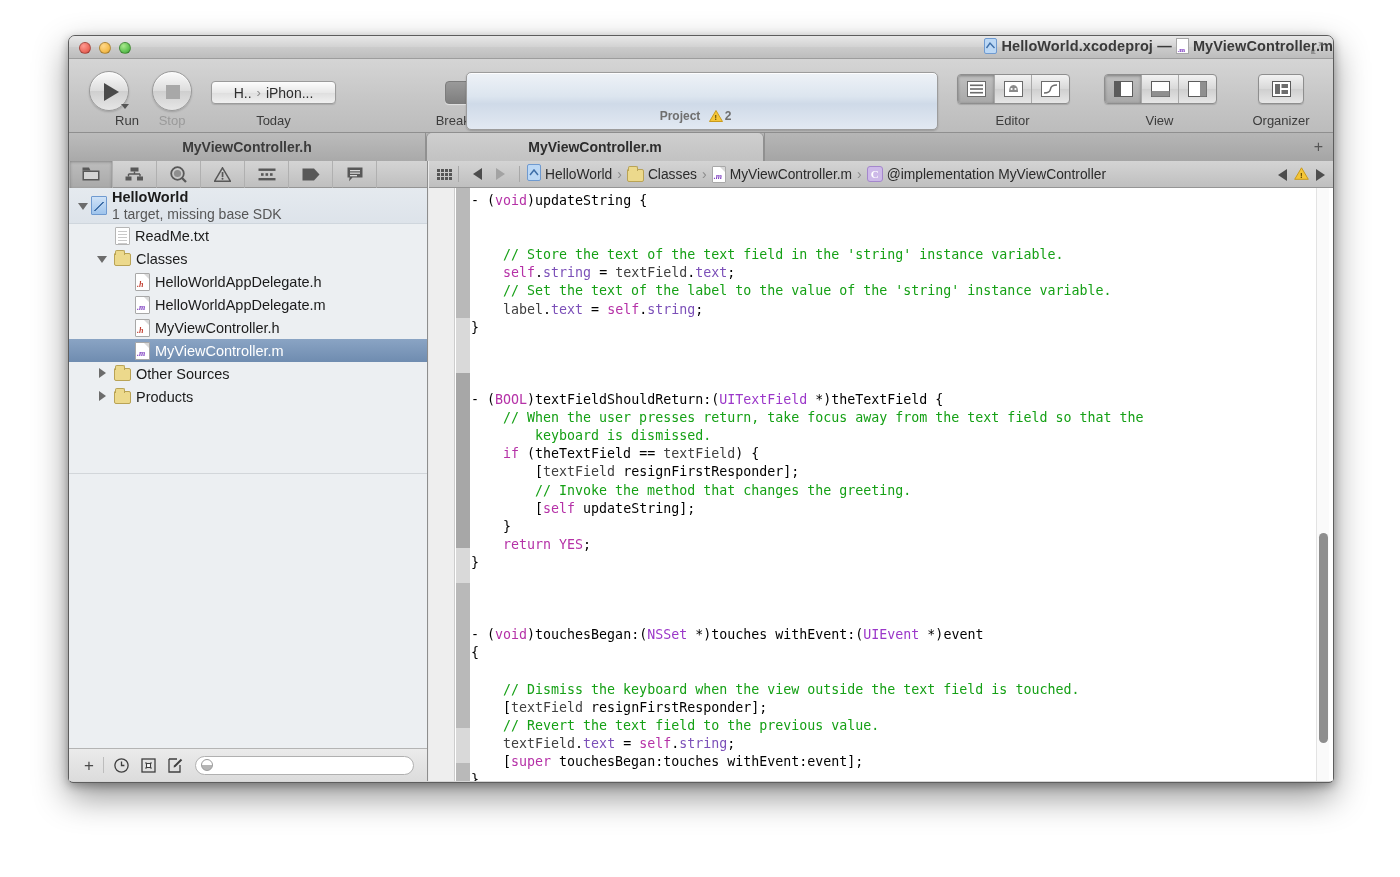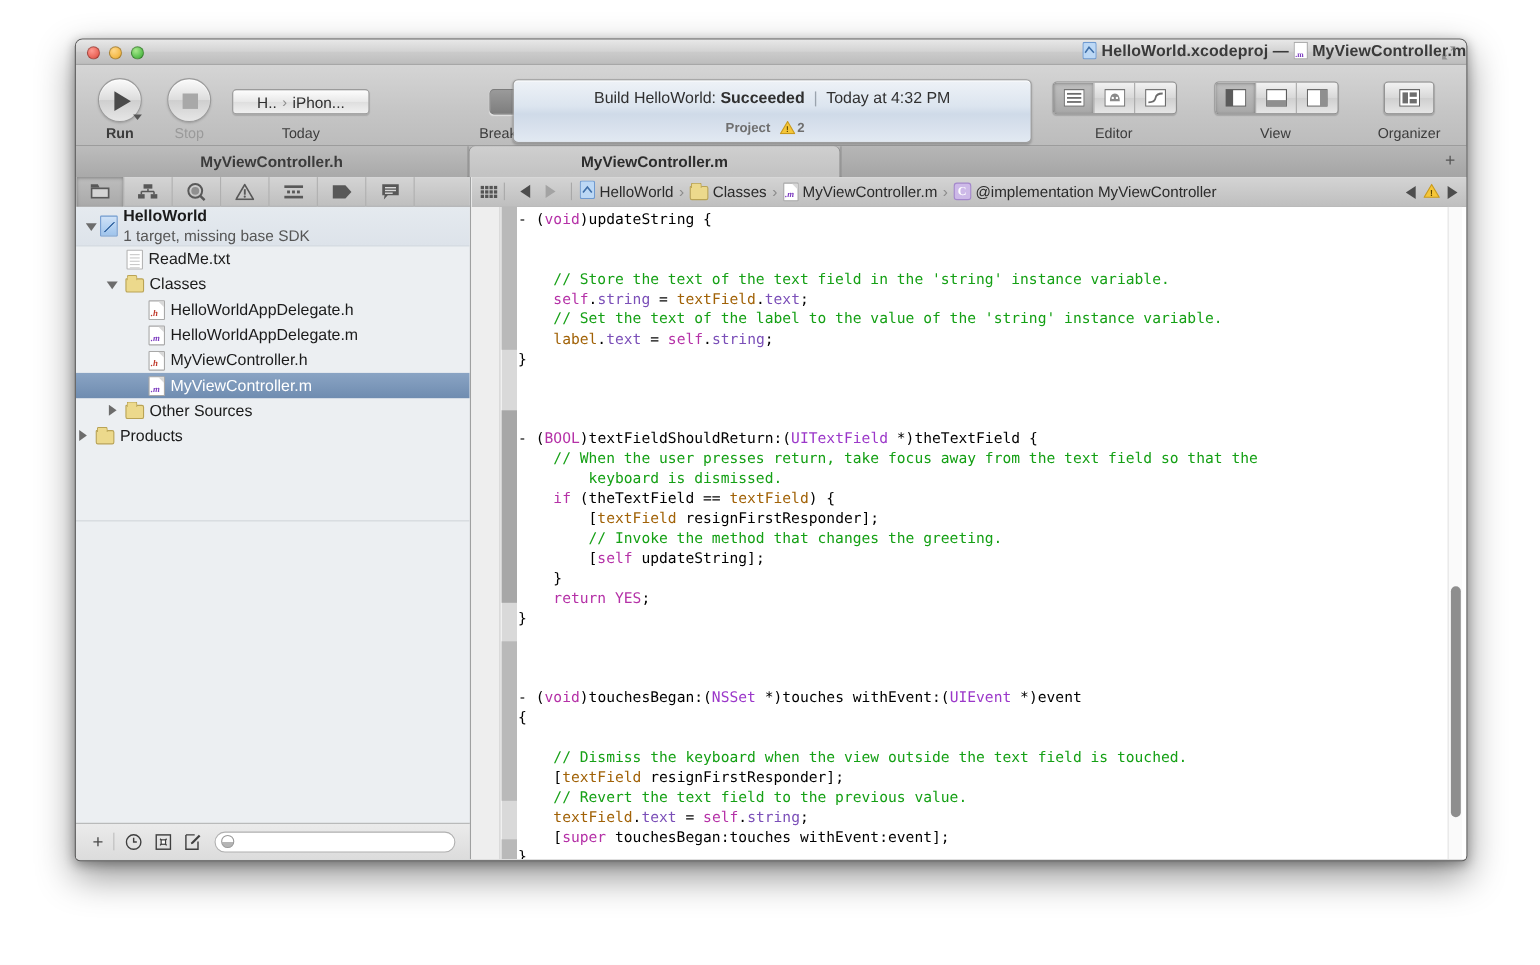--- a/index.html
+++ b/index.html
@@ -201,21 +201,21 @@
   .gt-seg { position:absolute; left:0; width:14px; background:#b9b9b9; }
   #code { position:absolute; left:42px; top:0; right:22px; bottom:0;
           font-family:"DejaVu Sans Mono","Liberation Mono",monospace; font-size:13.3px; line-height:18.1px;
           color:#000; white-space:pre; padding-top:4px; }
   #code-scrollbar { position:absolute; right:4px; top:0; bottom:0; width:13px; background:#fafafa; border-left:1px solid #e3e3e3; }
   #code-thumb { position:absolute; left:2px; width:9px; border-radius:5px; background:#8e8e8e; }
 
   .kw  { color:#b531a7; }       
   .cls { color:#9b37c9; }       
   .cmt { color:#15a015; }       
-  .var { color:#a16207; }       
+  .var { color:#404040; }       
   .prop{ color:#7b4fb8; }       
   .pln { color:#000; }
 </style>
 </head>
 <body>
 
 <div id="root">
   <div id="window">
 
     <div id="titlebar">
@@ -243,46 +243,40 @@
           <path d="M7 14 L2 14 L2 9 L4 11 L5.5 9.5 L6.5 10.5 L5 12 Z" fill="#6a6a6a"></path>
         </svg>
       </div>
     </div>
 
     <div id="toolbar">
       <div class="roundbtn" id="run-btn">
         <span class="tri"></span>
         <span class="run-caret"></span>
       </div>
-      <div class="tb-label" style="left:8px;width:64px;font-weight:bold;">Run</div>
+      <div class="tb-label" style="left:26px;width:64px;">Run</div>
 
       <div class="roundbtn" id="stop-btn">
         <span class="sq"></span>
       </div>
       <div class="tb-label dim" style="left:71px;width:64px;">Stop</div>
 
       <div id="scheme-btn">
         <span>H..</span>
         <span class="sep">›</span>
         <span>iPhon...</span>
       </div>
       <div class="tb-label" style="left:142px;width:125px;">Today</div>
 
       <div id="breakpoints-btn">
         <span class="bp-flag"></span>
       </div>
       <div class="tb-label" style="left:335px;width:132px;">Breakpoints</div>
 
       <div id="statusview">
-        <div id="status-line1">
-          <span>Build HelloWorld:</span>
-          <b>Succeeded</b>
-          <span class="bar">|</span>
-          <span>Today at 4:32 PM</span>
-        </div>
         <div id="status-line2">
           <span>Project</span>
           <span class="warn">
             <svg width="14" height="12" viewBox="0 0 14 12">
                 <path d="M7 0.5 L13.5 11.5 L0.5 11.5 Z" fill="#f5c638" stroke="#c99a1c"></path>
                 <text x="5.6" y="10" font-size="7.5" font-weight="bold" fill="#5c4500">!</text>
               </svg>
           </span><span>2</span>
         </div>
       </div>
@@ -478,21 +472,21 @@
           <div class="row" style="padding-left:27px;">
             <span class="disc">
                 <i class="arrow-r"></i>
               </span>
             <span class="ic ic-folder" style="margin-left:4px;margin-top:2px;"></span>
             <span class="nm">Other Sources</span>
           </div>
 
 
 
-          <div class="row" style="">
+          <div class="row" style="padding-left:27px;">
             <span class="disc">
                 <i class="arrow-r"></i>
               </span>
             <span class="ic ic-folder" style="margin-left:4px;margin-top:2px;"></span>
             <span class="nm">Products</span>
           </div>
           <div style="position:absolute;left:0;right:0;top:285px;height:1px;background:#d2d6da;"></div>
         </div>
 
         <div id="nav-bottom">

